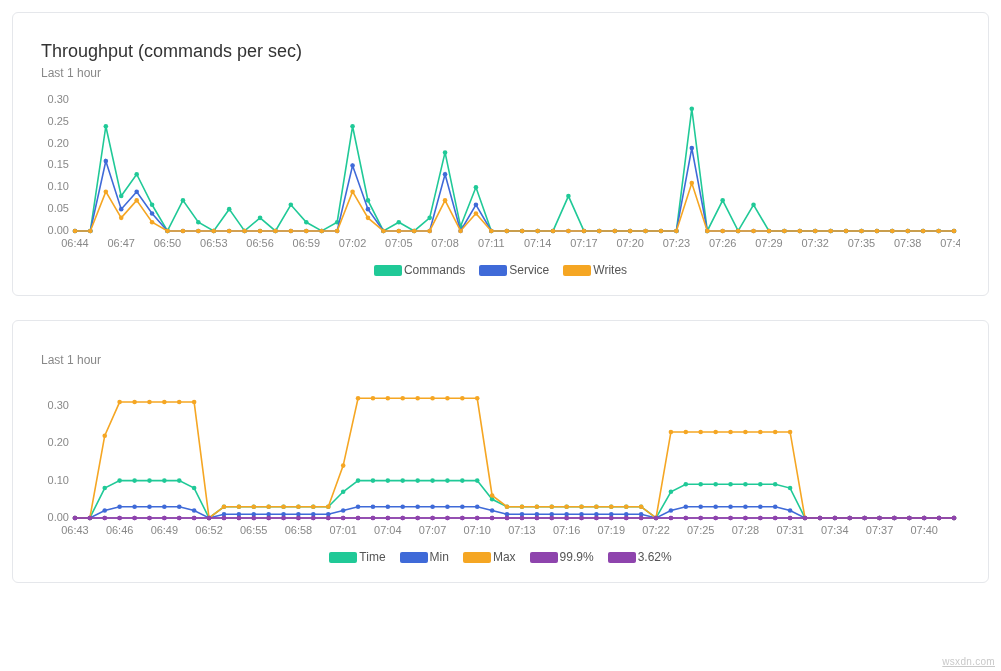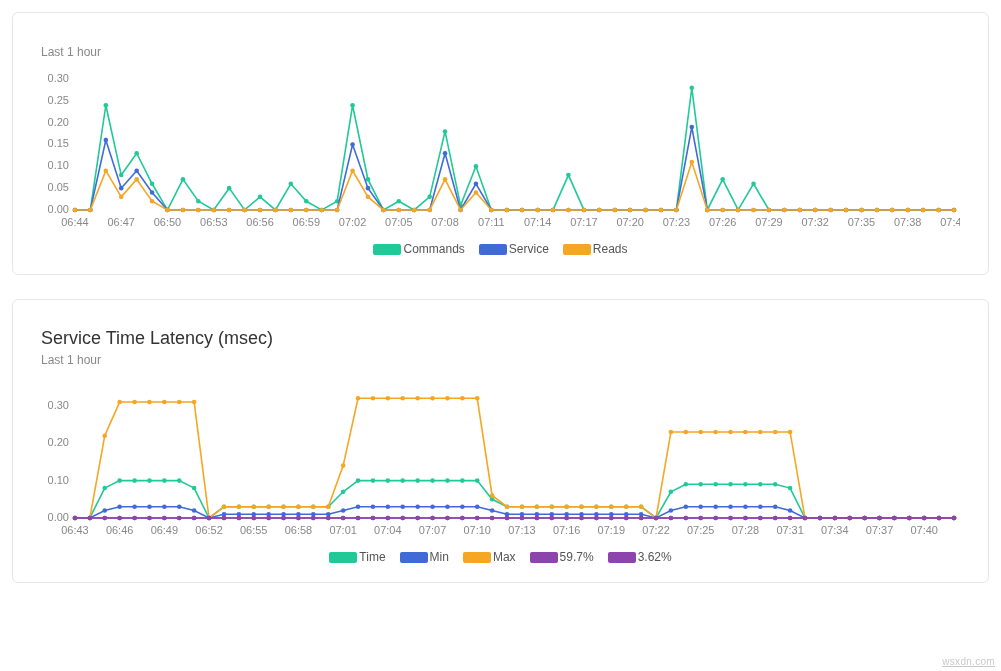--- a/index.html
+++ b/index.html
@@ -64,20 +64,21 @@
     color: #c9c9c9;
     letter-spacing: .3px;
     text-decoration: underline;
   }
 </style>
 </head>
 <body>
 
 <div id="charts-container">
     <div class="card">
+      <div class="card-title">Throughput (commands per sec)</div>
       <div class="card-subtitle">Last 1 hour</div>
       <div class="chart-area"><svg viewBox="0 0 920 165" width="100%" height="165" class="axes">
           <text x="28" y="142" text-anchor="end">0.00</text>
           <text x="28" y="120.16666666666666" text-anchor="end">0.05</text>
           <text x="28" y="98.33333333333333" text-anchor="end">0.10</text>
           <text x="28" y="76.5" text-anchor="end">0.15</text>
           <text x="28" y="54.66666666666666" text-anchor="end">0.20</text>
           <text x="28" y="32.83333333333333" text-anchor="end">0.25</text>
           <text x="28" y="11" text-anchor="end">0.30</text>
           <text x="34" y="155" text-anchor="middle">06:44</text>
@@ -282,26 +283,25 @@
         <div class="legend-item">
           <span class="legend-swatch" style="background: rgb(32, 201, 151);"></span>
           <span>Commands</span>
         </div>
         <div class="legend-item">
           <span class="legend-swatch" style="background: rgb(63, 106, 216);"></span>
           <span>Service</span>
         </div>
         <div class="legend-item">
           <span class="legend-swatch" style="background: rgb(245, 166, 35);"></span>
-          <span>Reads</span>
+          <span>Writes</span>
         </div>
       </div>
     </div>
     <div class="card">
-      <div class="card-title">Service Time Latency (msec)</div>
       <div class="card-subtitle">Last 1 hour</div>
       <div class="chart-area"><svg viewBox="0 0 920 165" width="100%" height="165" class="axes">
           <text x="28" y="142" text-anchor="end">0.00</text>
           <text x="28" y="104.57142857142856" text-anchor="end">0.10</text>
           <text x="28" y="67.14285714285714" text-anchor="end">0.20</text>
           <text x="28" y="29.714285714285705" text-anchor="end">0.30</text>
           <text x="34" y="155" text-anchor="middle">06:43</text>
           <text x="78.74576271186442" y="155" text-anchor="middle">06:46</text>
           <text x="123.49152542372882" y="155" text-anchor="middle">06:49</text>
           <text x="168.23728813559322" y="155" text-anchor="middle">06:52</text>
@@ -635,21 +635,21 @@
         <div class="legend-item">
           <span class="legend-swatch" style="background: rgb(63, 106, 216);"></span>
           <span>Min</span>
         </div>
         <div class="legend-item">
           <span class="legend-swatch" style="background: rgb(245, 166, 35);"></span>
           <span>Max</span>
         </div>
         <div class="legend-item">
           <span class="legend-swatch" style="background: rgb(142, 68, 173);"></span>
-          <span>59.7%</span>
+          <span>99.9%</span>
         </div>
         <div class="legend-item">
           <span class="legend-swatch" style="background: rgb(142, 68, 173);"></span>
           <span>3.62%</span>
         </div>
       </div>
     </div>
   </div>
 <div class="watermark">wsxdn.com</div>
 

